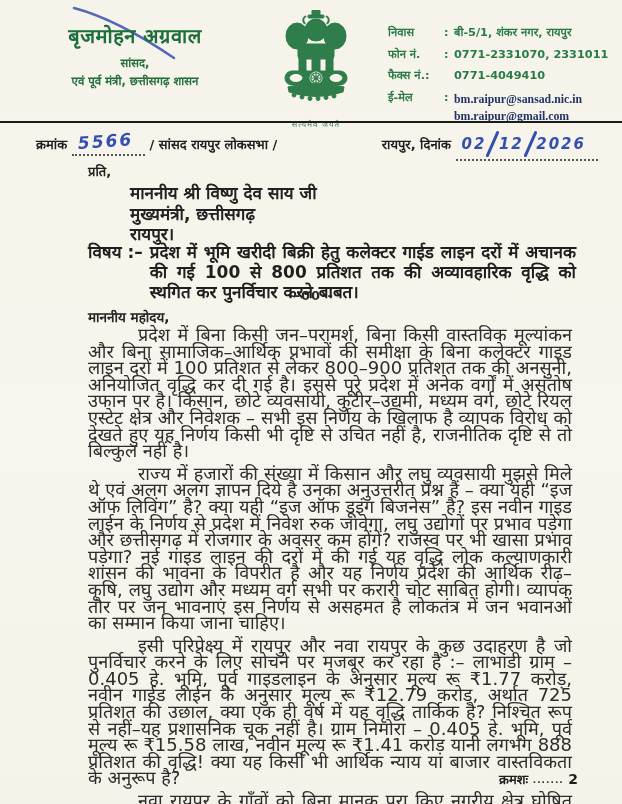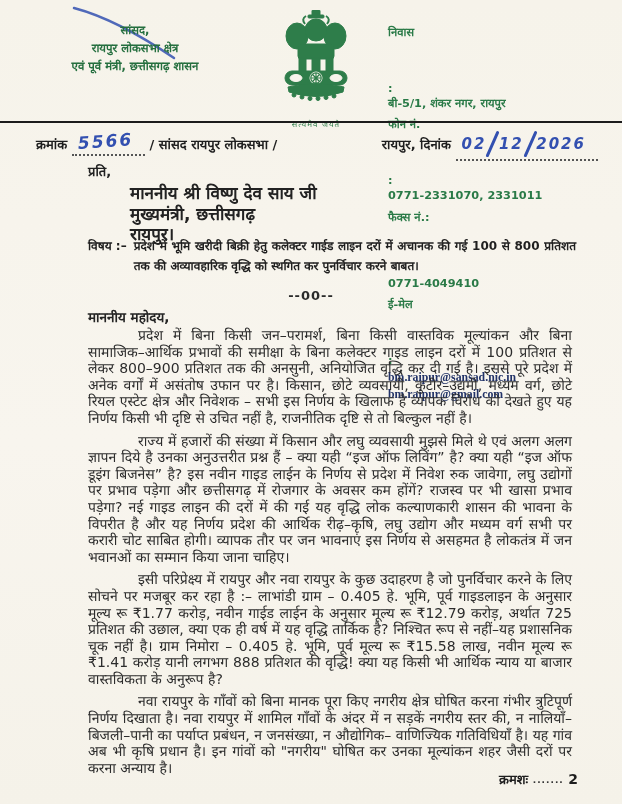--- a/index.html
+++ b/index.html
@@ -16,21 +16,21 @@
 
   
   .lh-left { position:absolute; left:26px; top:22px; width:218px; text-align:center; }
   .lh-name { font-size:20px; font-weight:bold; color:#1d6e3b; letter-spacing:.5px; margin-bottom:6px; }
   .lh-sub  { font-size:11.5px; font-weight:bold; color:#256f3f; line-height:1.55; }
 
   .emblem-wrap { position:absolute; left:268px; top:10px; width:96px; text-align:center; }
   .emblem-motto { font-size:8px; font-weight:normal; color:#2e7d4a; margin-top:10px; letter-spacing:1px; }
 
   .lh-contact { position:absolute; left:388px; top:26px; width:228px; font-size:11.3px; font-weight:bold; color:#2a7a47; }
-  .lh-row { display:flex; margin-bottom:7px; line-height:1.3;flex-direction:column; }
+  .lh-row { display:flex; margin-bottom:7px; line-height:1.3; }
   .lh-label { width:56px; flex:0 0 56px; }
   .lh-colon { width:10px; flex:0 0 10px; }
   .lh-value { flex:1; }
   .email-val { font-family:"Liberation Serif", serif; color:#223368; font-weight:700; font-size:11.8px; line-height:1.45; }
 
   .pen-stroke { position:absolute; left:70px; top:4px; }
 
   .rule { position:absolute; left:0; right:0; top:121px; height:2px; background:#1c1c1c; }
 
   
@@ -39,49 +39,49 @@
   .hw { color:#3350b0; font-style:italic; font-weight:600; letter-spacing:2px; }
   .hw-num { display:inline-block; font-size:17px; transform:rotate(-4deg) translateY(-2px); }
   .hw-date { font-size:15px;margin-top:34px; }
   .hw-slash { display:inline-block; width:2.5px; height:28px; background:#3350b0; transform:rotate(24deg); vertical-align:-9px; margin:0 5px; border-radius:2px; }
 
   
   .prati { position:absolute; left:88px; top:162px; font-size:13px; font-weight:600; color:#222; }
   .addr  { position:absolute; left:130px; top:183px; font-size:17px; line-height:20.5px; font-weight:600; color:#222; }
 
   
-  .subject { position:absolute; left:88px; width:488px; top:236px; display:flex; gap:7px; font-size:12px; font-weight:bold; color:#1f1f1f; line-height:20px; }
+  .subject { position:absolute; left:88px; width:488px; top:242px; display:flex; gap:7px; font-size:17px; font-weight:bold; color:#1f1f1f; line-height:20px; }
   .subject-label { white-space:nowrap; flex:0 0 auto; }
   .subject-text { text-align:justify; }
 
   .separator { position:absolute; left:0; right:0; top:288px; text-align:center; font-size:13px; font-weight:bold; color:#2a2a2a; letter-spacing:1px; }
 
   .salutation { position:absolute; left:88px; top:308px; font-size:13.5px; font-weight:600; color:#242424; }
 
   
   .body-text { position:absolute; left:88px; top:327px; width:484px; }
-  .body-text p { margin:0 0 6px; text-indent:50px; font-size:14px; line-height:16.6px; text-align:justify; color:#2c2c2c; font-weight:500; }
+  .body-text p { margin:0 0 6px; text-indent:50px; font-size:18px; line-height:16.6px; text-align:justify; color:#2c2c2c; font-weight:500; }
 
   
   .footer { position:absolute; right:44px; top:770px; font-size:13px; font-weight:bold; color:#1e1e1e; }
   .footer-dots { font-size:9px; letter-spacing:1px; vertical-align:1px; color:#333; }
   .footer-page { font-size:14px; }
 </style>
 </head>
 <body>
 
 <div class="page">
 
   <svg class="pen-stroke" width="110" height="60" viewBox="0 0 110 60">
     <path d="M4,4 C38,13 76,35 104,54" fill="none" stroke="#3350b0" stroke-width="2.5" stroke-linecap="round" opacity="0.85"></path>
   </svg>
 
   <div class="lh-left">
+    <div class="lh-name">बृजमोहन अग्रवाल</div>
     <div class="lh-sub">सांसद,</div>
-    <div class="lh-sub">रायपुर लोकसभा क्षेत्र</div>
     <div class="lh-sub">एवं पूर्व मंत्री, छत्तीसगढ़ शासन</div>
   </div>
 
   <div class="emblem-wrap">
     <svg width="92" height="94" viewBox="0 0 92 94">
       <g fill="#2e7d4a" stroke="#2e7d4a">
 
         <rect x="42" y="0" width="8" height="6" rx="1"></rect>
         <rect x="38" y="5" width="16" height="3" rx="1"></rect>
 

